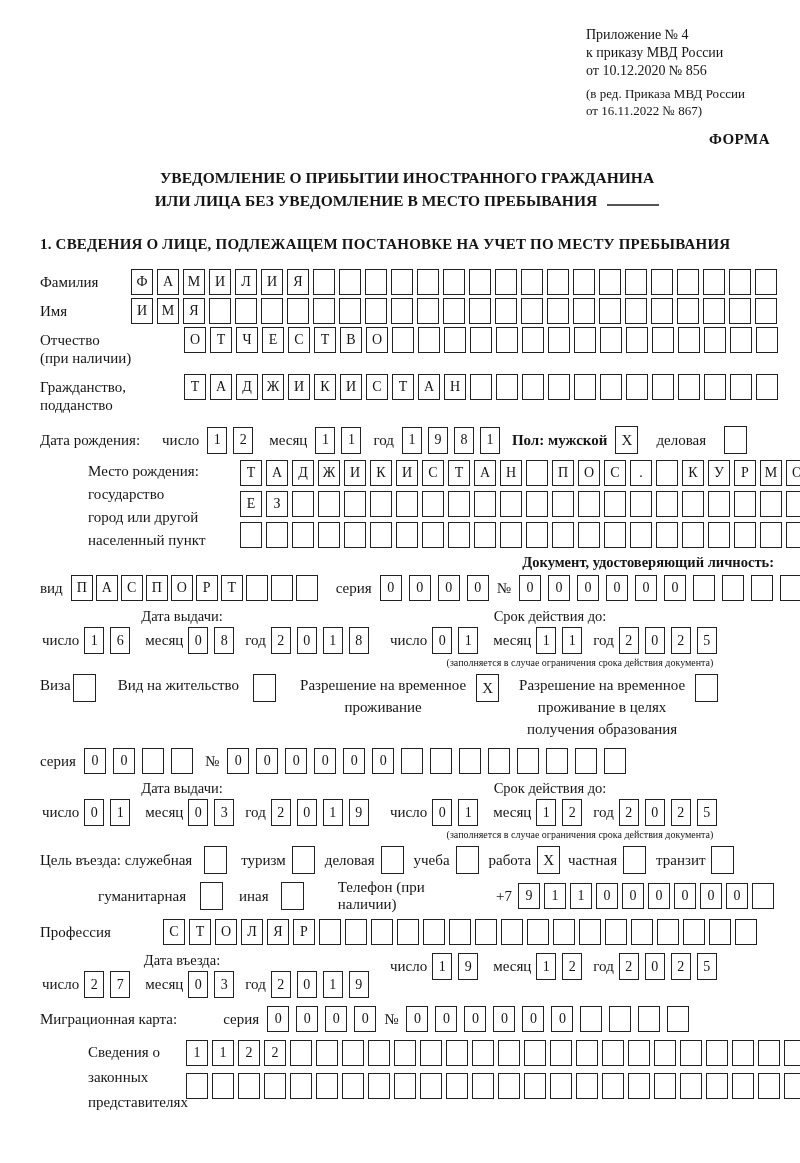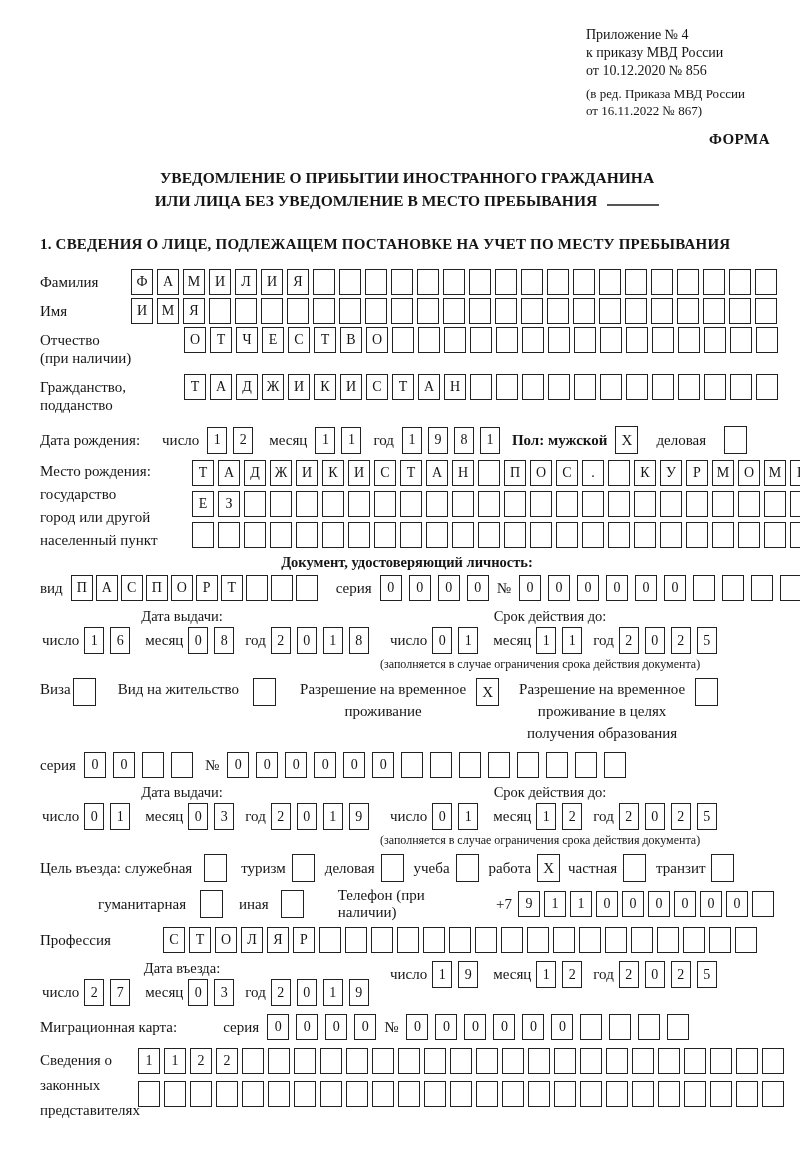--- a/index.html
+++ b/index.html
@@ -23,36 +23,36 @@
     flex:0 0 auto;width:20px;height:24px;border:1.6px solid #222;background:#fff;
     display:flex;align-items:center;justify-content:center;font-size:14px;line-height:1;
   }
   .cells--date .cell{width:18px;height:25px;}
   .cb{
     flex:0 0 auto;display:inline-flex;width:21px;height:26px;border:1.6px solid #222;
     align-items:center;justify-content:center;font-size:15px;background:#fff;
   }
   .inline{display:flex;align-items:center;gap:8px;}
   .mb3{margin-bottom:3px;} .mb5{margin-bottom:5px;} .mb6{margin-bottom:6px;} .mb8{margin-bottom:8px;}
-  .center-bold{text-align:center;font-weight:bold;font-size:14.5px;margin:2px 0 4px 0;}
+  .center-bold{text-align:right;font-weight:bold;font-size:14.5px;margin:2px 0 4px 0;}
   .dates{display:flex;margin-left:2px;}
   .dates .col1{width:348px;flex:0 0 auto;}
   .dates .col2{flex:1;}
   .dates .dhead{text-align:center;font-size:14.5px;line-height:18px;}
   .dates .col1 .dhead{width:280px;}
   .dates .col2 .dhead{width:320px;}
   .ditems{display:flex;align-items:center;gap:5px;margin-top:2px;}
-  .dnote{font-size:12px;text-align:left;width:400px;margin-left:-10px;margin-top:3px;}
+  .dnote{font-size:10px;text-align:center;width:400px;margin-left:-10px;margin-top:3px;}
   .intro{line-height:27px;font-size:15px;}
   .visa-row{display:flex;align-items:flex-start;margin-top:4px;margin-bottom:8px;}
   .visa-item{display:flex;align-items:flex-start;gap:6px;}
   .visa-item .txt{line-height:22px;}
   .visa-item .txt.c{text-align:center;}
   .purpose{display:flex;align-items:center;gap:6px;flex-wrap:nowrap;}
-  .multi-lbl{line-height:23px;padding-top:2px;}
+  .multi-lbl{line-height:23px;padding-top:2px;margin-left:48px;}
 </style>
 </head>
 <body>
 
 <div class="page">
 
   <div class="appendix">
     <div>Приложение № 4</div>
     <div>к приказу МВД России</div>
     <div>от 10.12.2020 № 856</div>

